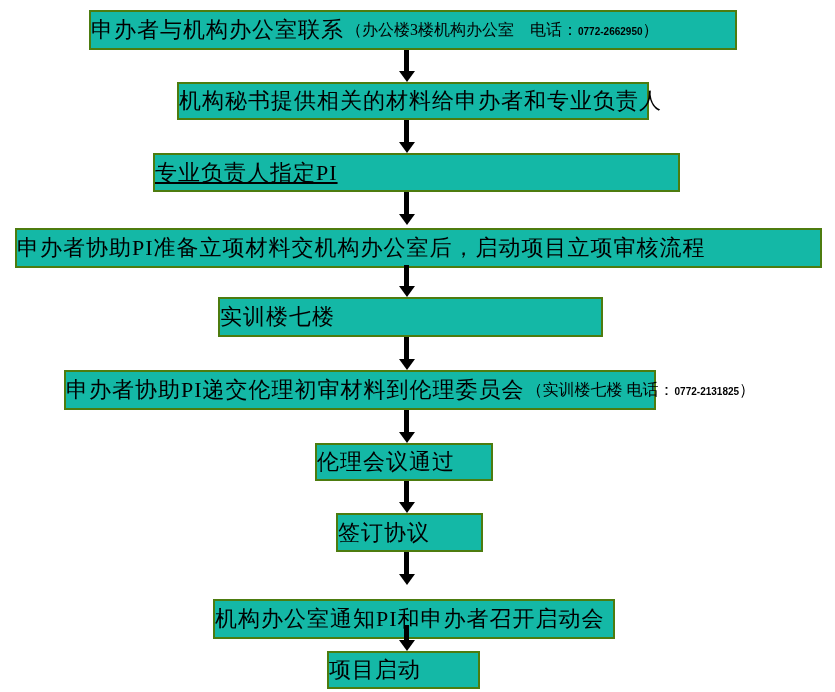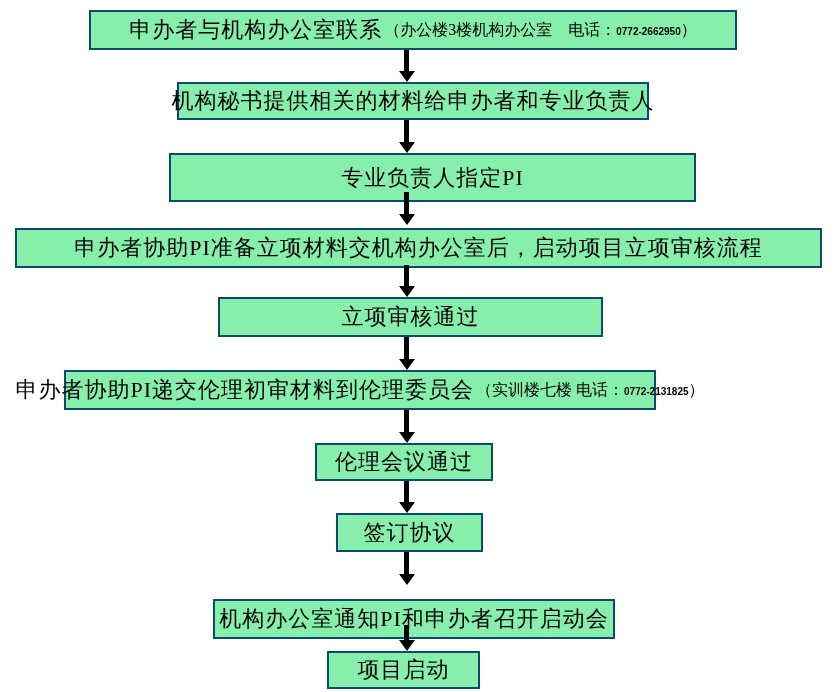--- a/index.html
+++ b/index.html
@@ -12,25 +12,25 @@
     width: 835px;
     height: 692px;
     background: #ffffff;
     font-family: "Liberation Serif", "DejaVu Serif", serif;
     color: #000000;
     overflow: hidden;
   }
   .box {
     position: absolute;
     box-sizing: border-box;
-    border: 2px solid #0c4a6e;
-    background: #86efac;
+    border: 2px solid #4d7c0f;
+    background: #14b8a6;
     display: flex;
     align-items: center;
-    justify-content: center;
+    justify-content: flex-start;
     white-space: nowrap;
   }
   .box .main {
     font-size: 22px;
     letter-spacing: 1px;
     line-height: 1;
   }
   .box .note {
     font-size: 16px;
     letter-spacing: 0;
@@ -71,34 +71,34 @@
   </div>
 
   <div class="arrow" style="left:404px; top:50px; height:21px;"></div>
 
   <div class="box" style="left:177px; top:82px; width:472px; height:38px;">
     <span class="main">机构秘书提供相关的材料给申办者和专业负责人</span>
   </div>
 
   <div class="arrow" style="left:404px; top:120px; height:22px;"></div>
 
-  <div class="box" style="left:169px; top:153px; width:527px; height:49px;">
+  <div class="box" style="left:153px; top:153px; width:527px; height:39px;text-decoration:underline;">
     <span class="main">专业负责人指定PI</span>
   </div>
 
   <div class="arrow" style="left:404px; top:192px; height:22px;"></div>
 
   <div class="box" style="left:15px; top:228px; width:807px; height:40px;">
     <span class="main">申办者协助PI准备立项材料交机构办公室后，启动项目立项审核流程</span>
   </div>
 
   <div class="arrow" style="left:404px; top:265px; height:21px;"></div>
 
   <div class="box" style="left:218px; top:297px; width:385px; height:40px;">
-    <span class="main">立项审核通过</span>
+    <span class="main">实训楼七楼</span>
   </div>
 
   <div class="arrow" style="left:404px; top:337px; height:22px;"></div>
 
   <div class="box" style="left:64px; top:370px; width:592px; height:40px;">
     <span class="main">申办者协助PI递交伦理初审材料到伦理委员会</span>
     <span class="note"><span>（实训楼七楼 电话：</span><span class="phone">0772-2131825</span><span>）</span></span>
   </div>
 
   <div class="arrow" style="left:404px; top:410px; height:22px;"></div>

